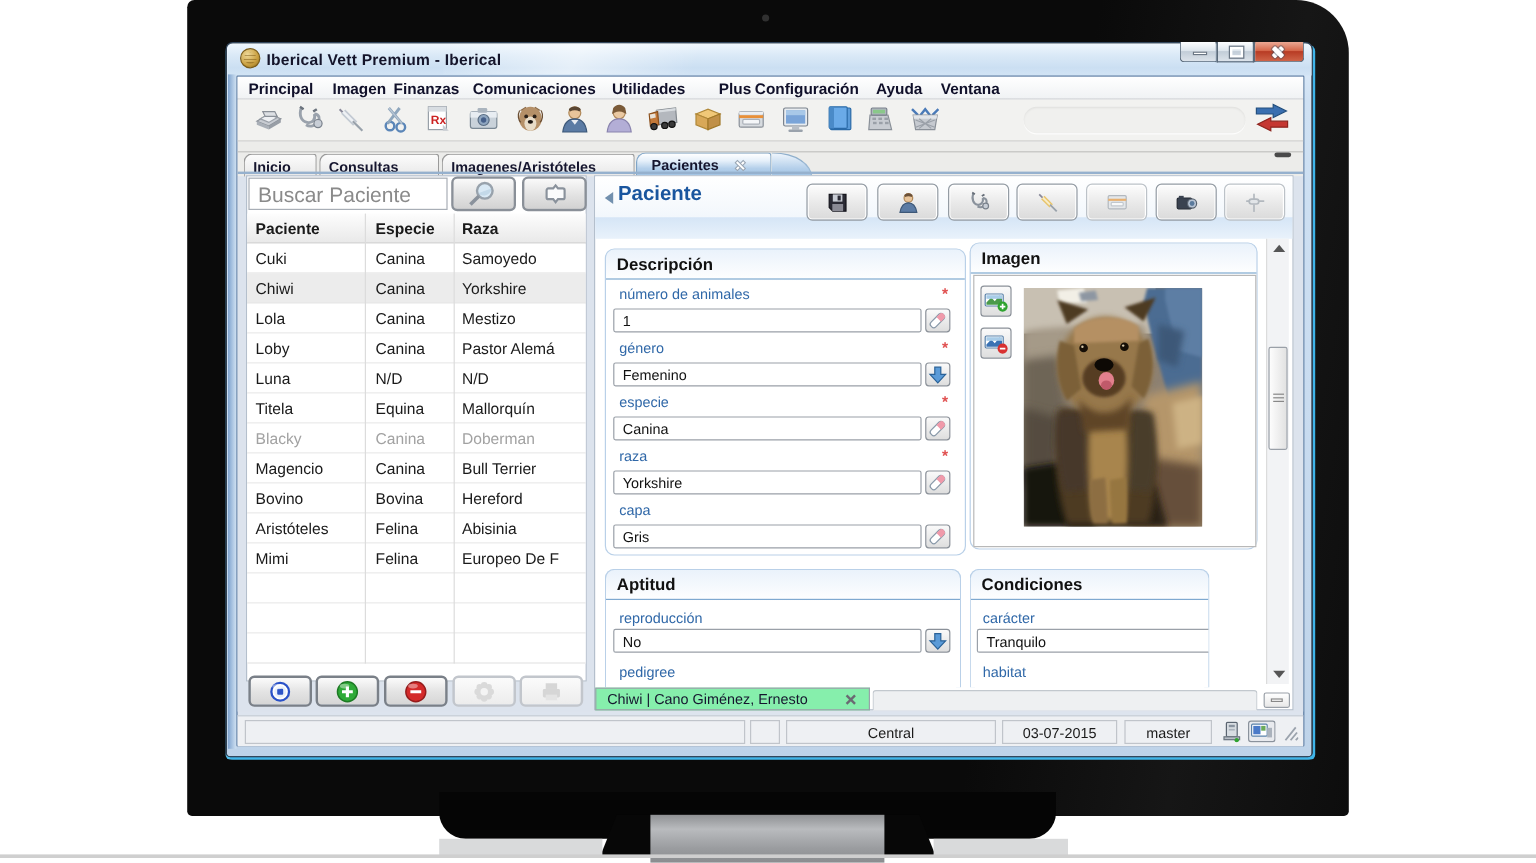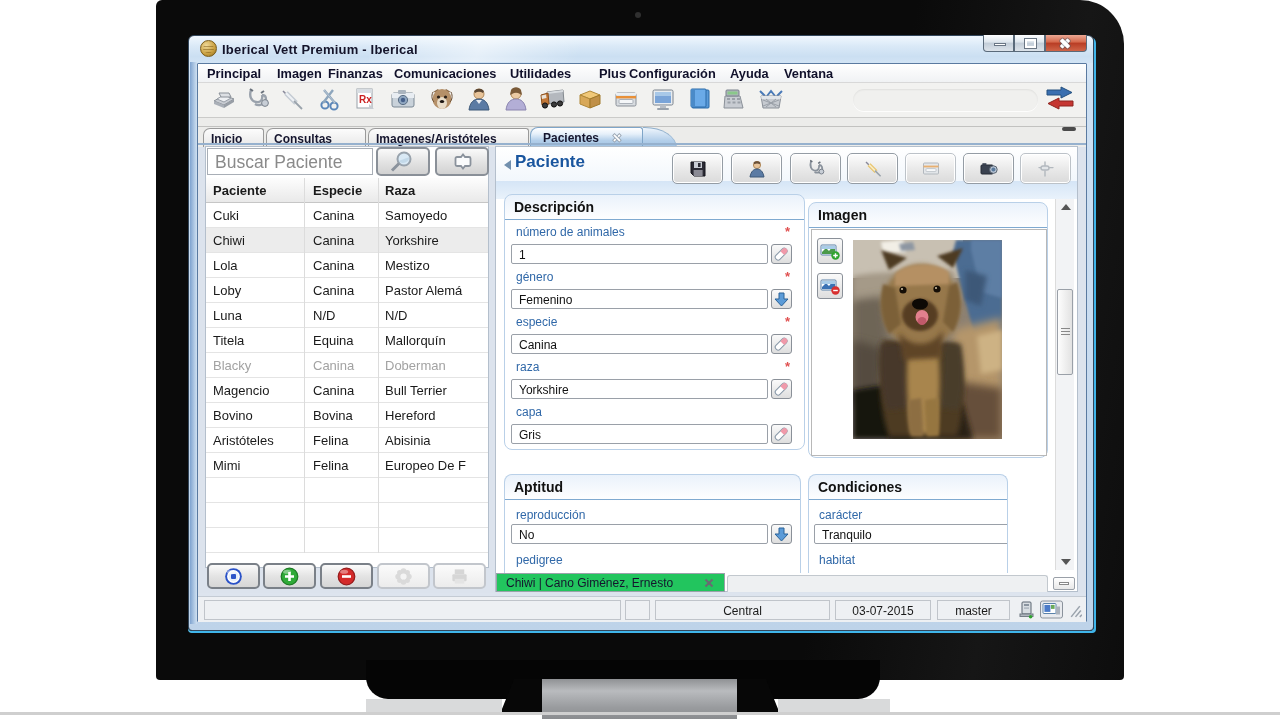--- a/index.html
+++ b/index.html
@@ -72,21 +72,21 @@
 .stitle{position:absolute;left:9px;top:4px;font-size:14px;font-weight:bold;color:#111}
 .sline{position:absolute;left:0;top:24px;width:100%;height:1px;background:#7fa9d0}
 .flab{position:absolute;font-size:12px;color:#3068a8}
 .ast{position:absolute;color:#e05050;font-size:13px;font-weight:bold}
 .finp{position:absolute;height:20px;background:#fff;border:1px solid #9aa0a8;border-radius:2px;font-size:12px;color:#111;padding:3px 0 0 7px}
 .ebtn{position:absolute;width:21px;height:20px;background:linear-gradient(180deg,#fafafa,#dedede);border:1px solid #8a9098;border-radius:3px}
 .dbtn{position:absolute;width:21px;height:20px;background:linear-gradient(180deg,#fafafa,#dedede);border:1px solid #8a9098;border-radius:3px}
 #vsb{left:559px;top:52px;width:19px;height:371px;background:#f2f3f5;border-left:1px solid #dcdcdc}
 #vsbthumb{position:absolute;left:1px;top:90px;width:16px;height:86px;background:linear-gradient(90deg,#fdfdfd,#e2e2e2);border:1px solid #9aa0a8;border-radius:2px}
 .arr{position:absolute;left:5px;width:0;height:0;border-left:5px solid transparent;border-right:5px solid transparent}
-#btab{left:0;top:426px;width:229px;height:19px;background:#22c55e;border:1px solid #9aa2aa;font-size:12px;color:#15152e;padding:2px 0 0 9px}
+#btab{left:0;top:426px;width:229px;height:19px;background:#86efac;border:1px solid #9aa2aa;font-size:12px;color:#15152e;padding:2px 0 0 9px}
 #btabstrip{left:231px;top:428px;width:321px;height:17px;background:#eef0f2;border:1px solid #c2c8ce;border-bottom:none;border-radius:3px 3px 0 0}
 #btabbtn{left:557px;top:430px;width:22px;height:13px;background:linear-gradient(180deg,#fff,#e8e8e8);border:1px solid #9aa0a8;border-radius:2px}
 .pillg{position:absolute;left:5px;top:4px;width:10px;height:3px;background:#fff;border:1px solid #888}
 .xg{position:absolute;width:9px;height:9px}
 .xg:before,.xg:after{content:"";position:absolute;left:4px;top:0;width:2px;height:10px;background:#6a6a72}
 .xg:before{transform:rotate(45deg)}.xg:after{transform:rotate(-45deg)}
 .xw:before,.xw:after{background:#fff;box-shadow:0 0 0 1px #98a4b2}
 #statusbar{left:0;top:532px;width:888px;height:26px;background:#eef0f3;border-top:1px solid #c4cbd4}
 .seg{position:absolute;top:3px;height:20px;border:1px solid #c0c4ca;font-size:12px;color:#1a1a1a;text-align:center;padding-top:3px}
 </style></head>
@@ -440,21 +440,21 @@
           </svg>
         </div>
       <div class="rpb dis" style="left:524px">
           <svg width="20" height="20" viewBox="0 0 20 20">
             <g fill="#e2e5e8" stroke="#b2b8be" stroke-width="1.4">
               <path d="M9 3 v5 M9 12 v5 M3 8.6 h5 M12 8.6 h5" stroke-linecap="round"></path>
               <rect x="5" y="7" width="8" height="4" rx="2"></rect>
             </g>
           </svg>
         </div>
-      <div class="sect" style="left:8px;top:47px;width:301px;height:256px">
+      <div class="sect" style="left:8px;top:60px;width:301px;height:256px">
         <span class="stitle">Descripción</span>
           <span class="sline"></span>
         <span class="flab" style="left:11px;top:30px">número de animales</span>
           <span class="ast" style="left:280px;top:29px">*</span>
         <div class="finp" style="left:6px;top:49px;width:257px">1</div>
         <div class="ebtn" style="left:266px;top:49px"><svg width="19" height="18" viewBox="0 0 19 18">
               <g transform="rotate(-45 9 9)">
                 <rect x="2" y="6.4" width="14" height="5.6" rx="2.4" fill="#fff" stroke="#8898a8"></rect>
                 <path d="M10.5 6.6 h3.4 a2.6 2.6 0 0 1 0 5.4 h-3.4 z" fill="#f09aaa"></path>
               </g>

